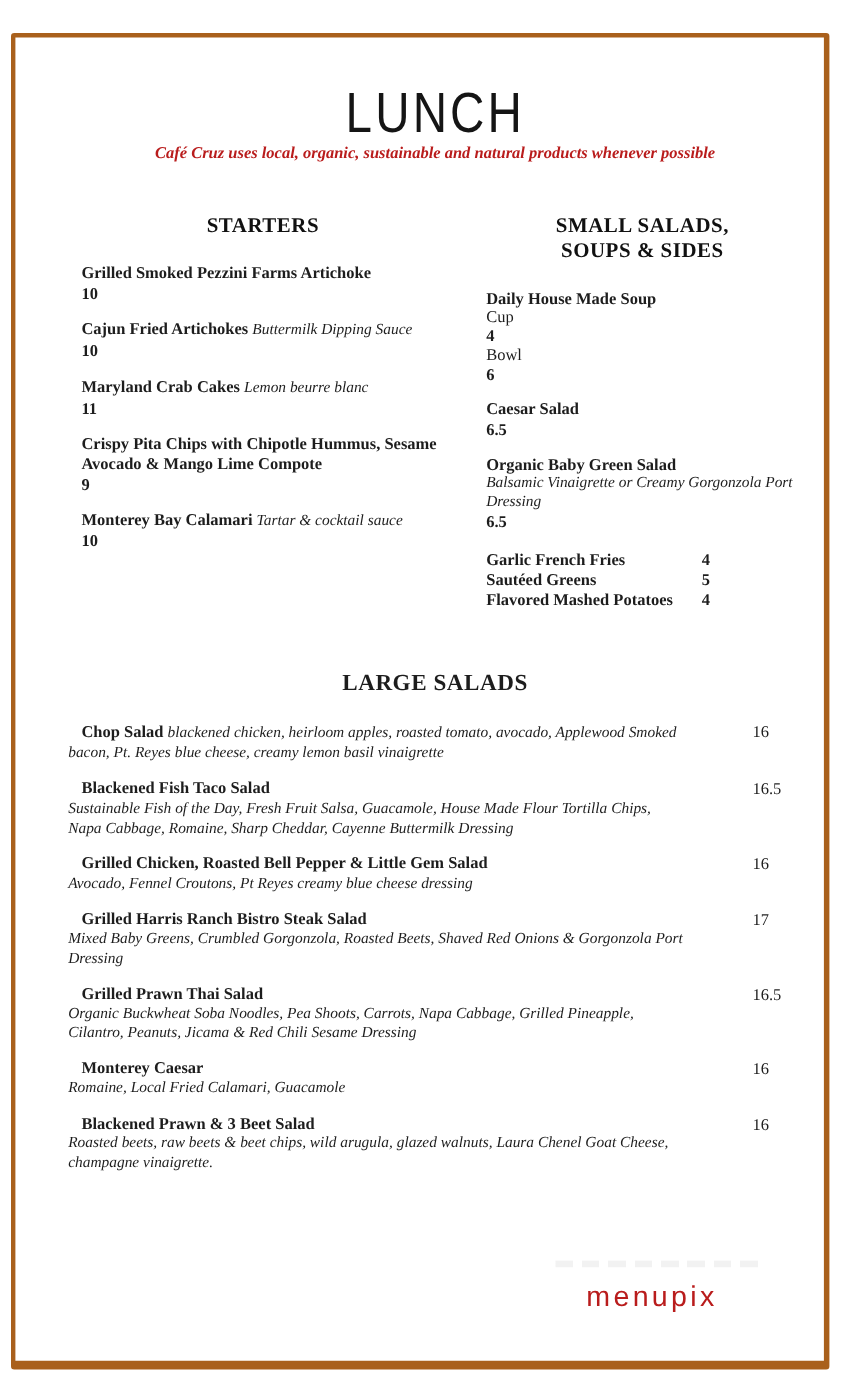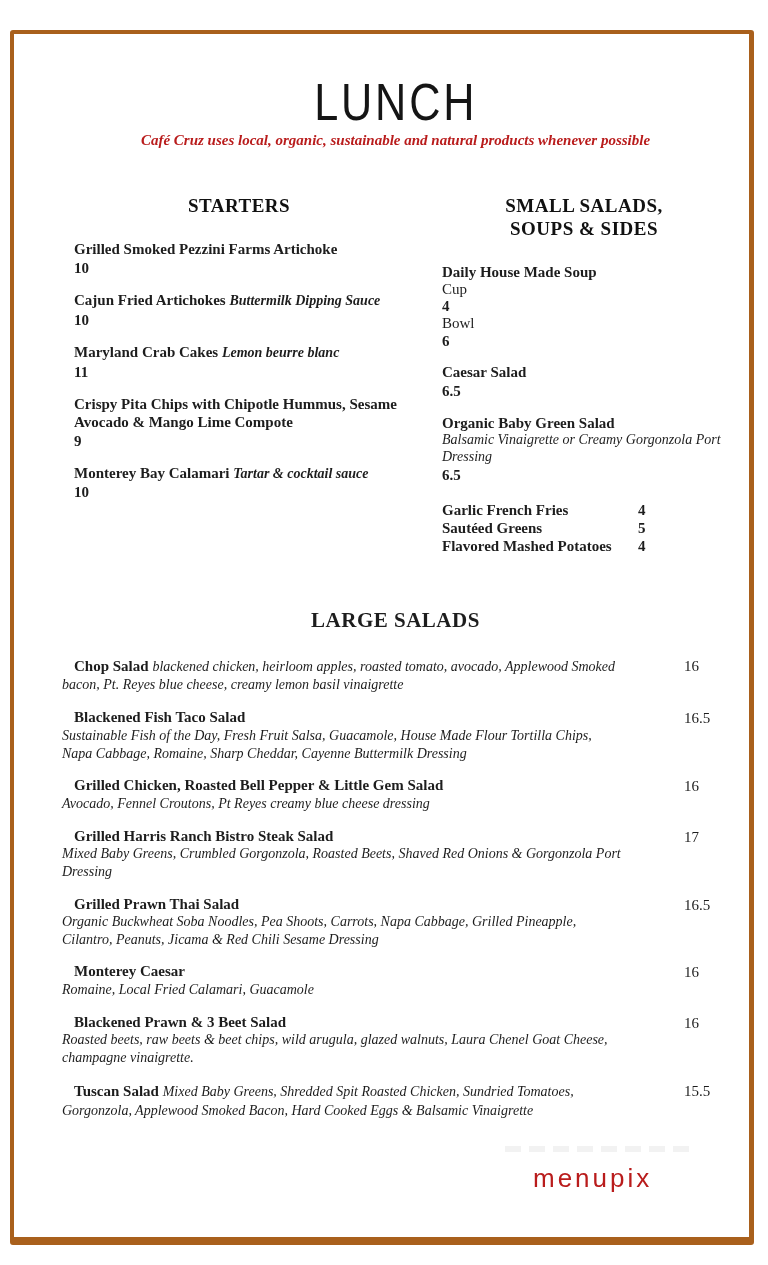--- a/index.html
+++ b/index.html
@@ -54,21 +54,21 @@
     font-size:19px;
     font-weight:bold;
     letter-spacing:0.5px;
     color:#111;
     line-height:1.2;
     margin-bottom:22px;
   }
   .menu-item { margin-bottom:13px; }
   .item-name-line { font-size:15px; line-height:1.2; }
   .item-name { font-weight:bold; }
-  .item-desc { font-style:italic; font-weight:bold; font-size:14px;margin-top:27px; }
+  .item-desc { font-style:italic; font-weight:normal; font-size:14px;margin-top:27px; }
   .item-desc-block { font-style:italic; font-size:14px; line-height:1.2; }
   .item-price { font-weight:bold; font-size:15px; line-height:1.2; margin-top:1px; }
   .menu-item + .menu-item { margin-top:14px; }
   
   .soup-option { display:flex; font-size:15px; line-height:1.15;flex-direction:column; }
   .soup-option .opt-label { width:52px; }
   .soup-option .opt-price { font-weight:bold; }
   
   .sides-list { margin-top:18px; }
   .side-row { display:flex; font-size:15px; line-height:1.18; }
@@ -247,26 +247,20 @@
             </div>
             <div class="ls-price">16</div>
           </div>
           <div class="ls-row">
             <div class="ls-body">
               <div class="ls-name-line">Blackened Prawn &amp; 3 Beet Salad</div>
               <div class="ls-desc">Roasted beets, raw beets &amp; beet chips, wild arugula, glazed walnuts, Laura Chenel Goat Cheese, champagne vinaigrette.</div>
             </div>
             <div class="ls-price">16</div>
           </div>
-          <div class="ls-row">
-            <div class="ls-body">
-              <div class="ls-inline"><span class="ls-name-inline">Tuscan Salad</span>  <span class="ls-desc-inline">Mixed Baby Greens, Shredded Spit Roasted Chicken, Sundried Tomatoes, Gorgonzola, Applewood Smoked Bacon, Hard Cooked Eggs &amp; Balsamic Vinaigrette</span></div>
-            </div>
-            <div class="ls-price">15.5</div>
-          </div>
         </div>
     </div>
 
   </div>
 
   <div class="wm-dashes"></div>
   <div class="watermark">menupix</div>
 </div>
 
 </body></html>

